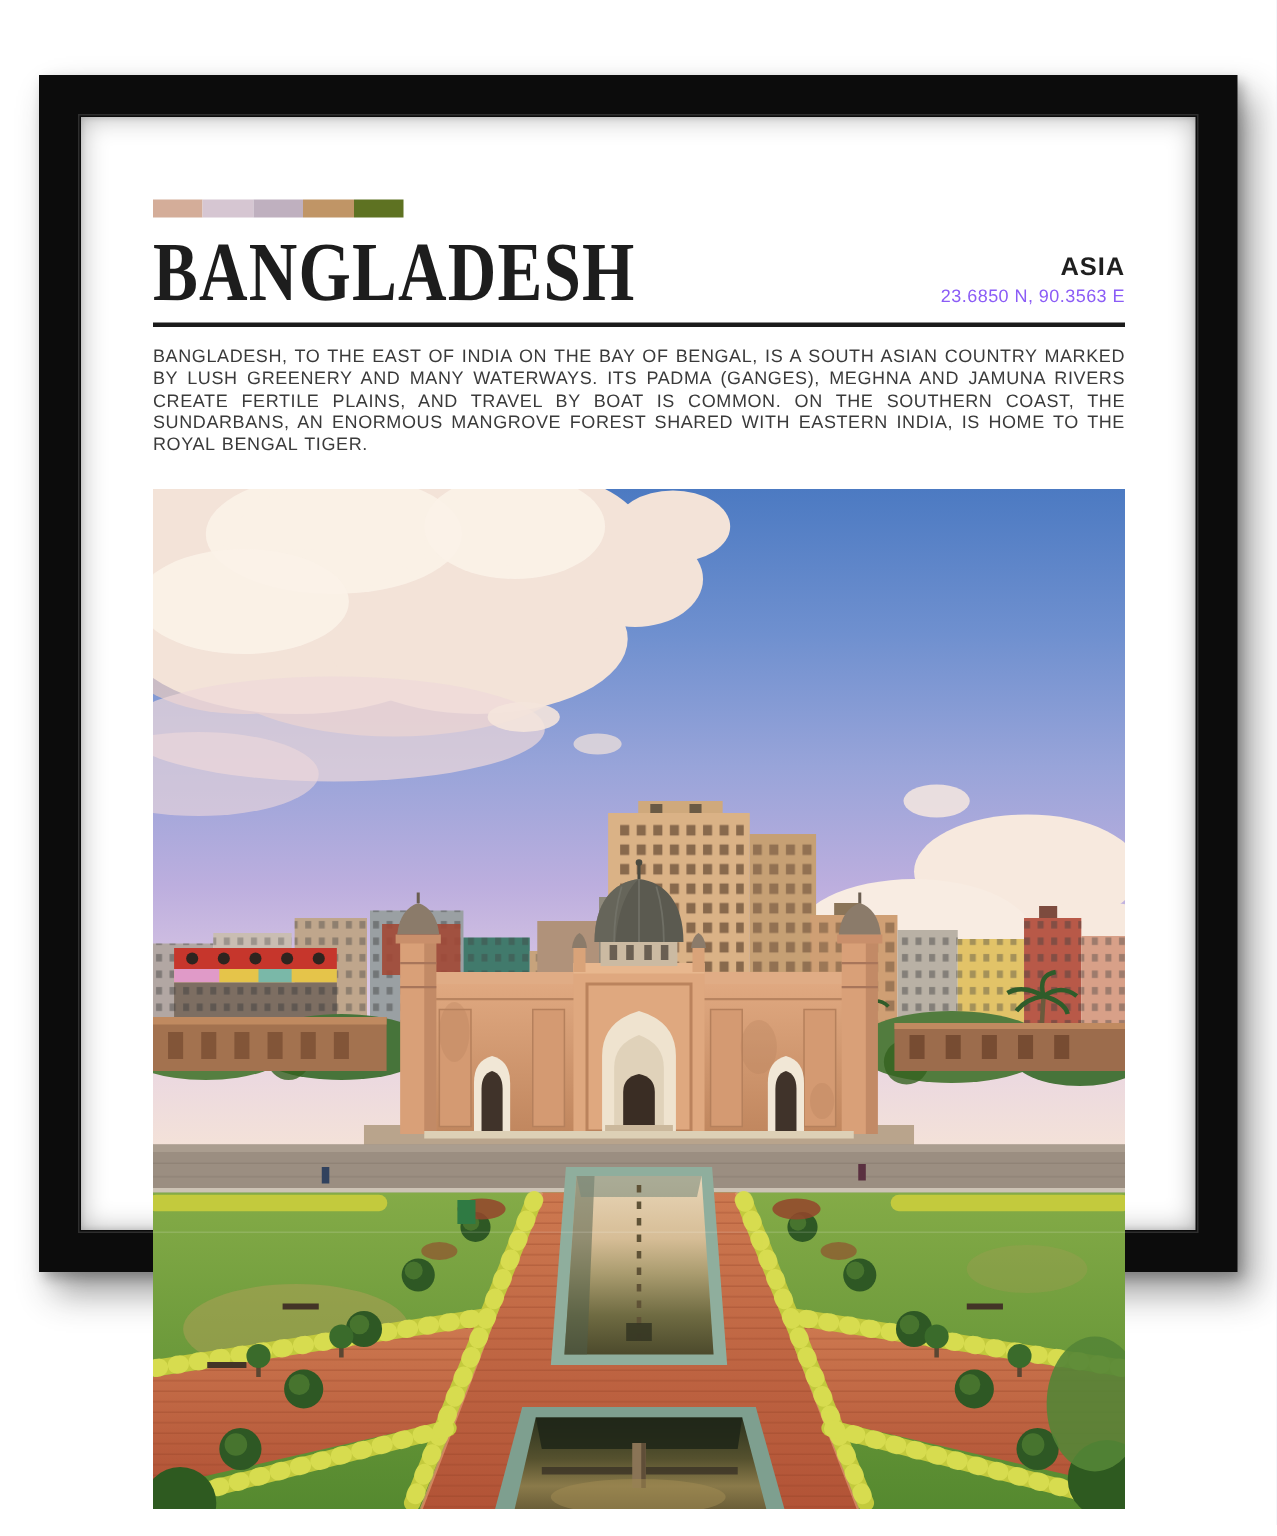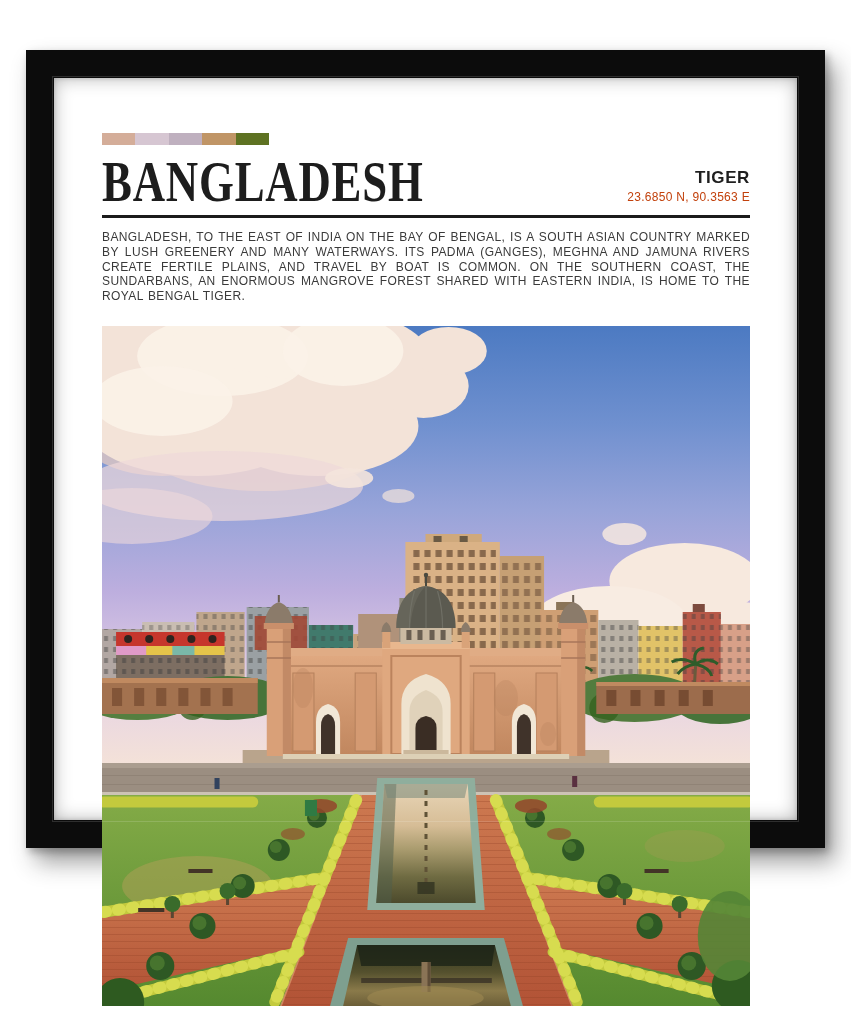--- a/index.html
+++ b/index.html
@@ -11,21 +11,21 @@
   .matte{position:absolute;inset:28px;background:#ffffff;
          box-shadow:inset 0 0 18px rgba(0,0,0,.30), inset 0 0 4px rgba(0,0,0,.18);}
   .content{position:absolute;left:48px;right:47px;top:55px;bottom:43px;}
   .palette{display:flex;width:167px;height:12px;}
   .palette .swatch{flex:1;}
   .title-row{display:flex;justify-content:space-between;align-items:flex-end;margin-top:7px;height:58px;}
   .country{margin:0;font-family:"Liberation Serif",serif;font-weight:700;font-size:56px;line-height:1;
            color:#1d1d1d;letter-spacing:1px;transform:scaleX(.8);transform-origin:left bottom;white-space:nowrap;}
   .geo{text-align:right;margin-bottom:6px;color:#1f1f1f;}
   .region{font-weight:700;font-size:17px;letter-spacing:.6px;}
-  .coords{font-size:12px;margin-top:2px;color:#c2410c;letter-spacing:.3px;}
+  .coords{font-size:12px;margin-top:2px;color:#8b5cf6;letter-spacing:.3px;}
   .divider{height:3px;background:#1b1b1b;margin-top:5px;}
   .description{margin-top:12px;font-size:12px;line-height:14.8px;letter-spacing:.4px;word-spacing:.8px;
                text-align:justify;color:#3a3a3a;}
   .photo{margin-top:22px;height:680px;overflow:hidden;background:#cbd4e8;}
   .photo svg{display:block;width:100%;height:100%;}
 </style>
 </head>
 <body>
 
 <div class="page">
@@ -37,21 +37,21 @@
             <span class="swatch" style="background: rgb(212, 173, 153);"></span>
             <span class="swatch" style="background: rgb(214, 198, 210);"></span>
             <span class="swatch" style="background: rgb(191, 176, 191);"></span>
             <span class="swatch" style="background: rgb(192, 149, 102);"></span>
             <span class="swatch" style="background: rgb(94, 114, 34);"></span>
           </div>
 
         <div class="title-row">
           <h1 class="country">BANGLADESH</h1>
           <div class="geo">
-            <div class="region">TIGER</div>
+            <div class="region">ASIA</div>
             <div class="coords">23.6850 N, 90.3563 E</div>
           </div>
         </div>
 
         <div class="divider"></div>
 
         <p class="description">BANGLADESH, TO THE EAST OF INDIA ON THE BAY OF BENGAL, IS A SOUTH ASIAN COUNTRY MARKED BY LUSH GREENERY AND MANY WATERWAYS. ITS PADMA (GANGES), MEGHNA AND JAMUNA RIVERS CREATE FERTILE PLAINS, AND TRAVEL BY BOAT IS COMMON. ON THE SOUTHERN COAST, THE SUNDARBANS, AN ENORMOUS MANGROVE FOREST SHARED WITH EASTERN INDIA, IS HOME TO THE ROYAL BENGAL TIGER.</p>
 
         <div class="photo">
           <svg viewBox="0 0 645 680" preserveAspectRatio="none" role="img" xmlns="http://www.w3.org/2000/svg" aria-label="Aerial view of Lalbagh Fort tomb, gardens, pools and the Dhaka city skyline under a pastel sky">

